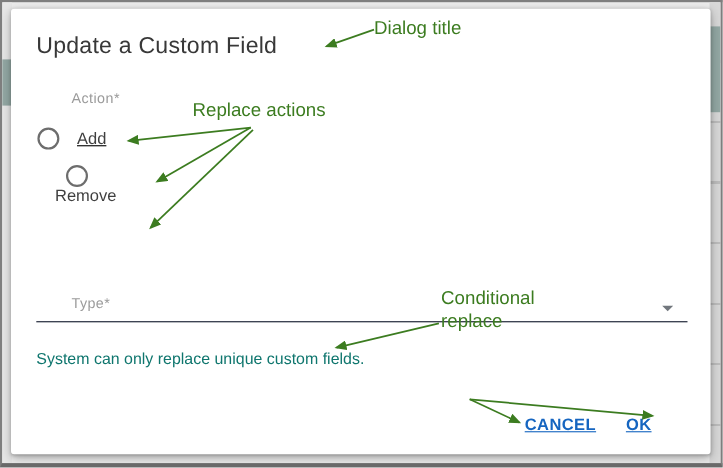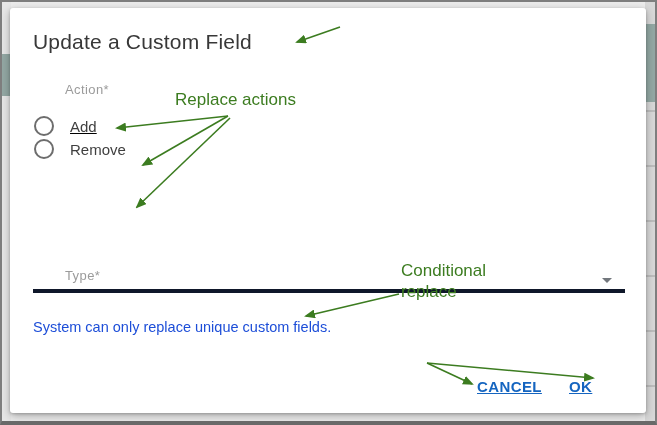--- a/index.html
+++ b/index.html
@@ -23,47 +23,47 @@
     box-shadow:0 3px 10px rgba(0,0,0,.28),0 1px 3px rgba(0,0,0,.2);
   }
   .dialog-title{
     position:absolute;left:23px;top:22px;margin:0;
     font-size:21px;font-weight:normal;color:#383838;letter-spacing:.2px;
   }
   .field-label{font-size:13px;color:#9b9b9b;letter-spacing:.4px;margin-left:32px;}
   .action-label{position:absolute;left:23px;top:74px;}
   .radio-row{position:absolute;left:24px;height:26px;display:flex;align-items:center;cursor:pointer;}
   .radio-row-0{top:105px;text-decoration:underline;}
-  .radio-row-1{top:128px;}
+  .radio-row-1{top:142px;flex-direction:column;}
   .radio-row-2{top:185px;}
   .radio-outer{
     position:relative;width:16px;height:16px;border:2px solid #6d6d6d;border-radius:50%;
     flex:0 0 auto;background:#fff;
   }
   .radio-row.selected .radio-outer{border-color:var(--accent,#00a793);}
   .radio-row.selected .radio-outer::after{
     content:"";position:absolute;left:3px;top:3px;width:10px;height:10px;border-radius:50%;
     background:var(--accent,#00a793);
   }
   .radio-halo{
     position:absolute;left:-11px;top:-11px;width:42px;height:42px;border-radius:50%;
     background:var(--halo,#cdeee8);z-index:-1;
   }
   .radio-label{margin-left:16px;font-size:15px;color:#3f3f3f;}
   .type-field{
     position:absolute;left:23px;top:252px;width:592px;height:33px;
-    border-bottom:4px solid #0f172a;cursor:pointer;box-sizing:border-box;
+    border-bottom:1px solid #0f172a;cursor:pointer;box-sizing:border-box;
   }
   .type-field .field-label{position:absolute;left:0;top:8px;}
   .caret{
     position:absolute;right:13px;top:18px;width:0;height:0;
     border-left:5.5px solid transparent;border-right:5.5px solid transparent;
     border-top:5px solid #72777d;
   }
-  .warning-text{position:absolute;left:23px;top:311px;font-size:14.5px;color:#1d4ed8;}
+  .warning-text{position:absolute;left:23px;top:311px;font-size:14.5px;color:#0f766e;}
   .cmd-btn{
     position:absolute;top:370px;background:none;border:none;padding:0;cursor:pointer;
     font-family:inherit;font-size:15px;font-weight:bold;color:var(--blue,#1565c0);letter-spacing:.4px;text-decoration:underline;
   }
   .btn-cancel{left:467px;}
   .btn-ok{left:559px;}
   
   .annot{position:absolute;color:var(--green,#3c7c20);font-size:17px;z-index:6;pointer-events:none;}
   .annot-dialog-title{left:338px;top:14px;}
   .annot-update-actions{left:173px;top:88px;}
@@ -104,20 +104,21 @@
       <span class="field-label">Type*</span>
       <span class="caret"></span>
     </div>
 
     <div class="warning-text">System can only replace unique custom fields.</div>
 
     <button class="cmd-btn btn-cancel">CANCEL</button>
     <button class="cmd-btn btn-ok">OK</button>
   </div>
 
+  <div class="annot annot-dialog-title">Dialog title</div>
   <div class="annot annot-update-actions">Replace actions</div>
   <div class="annot annot-conditional">Conditional replace</div>
 
   <svg class="arrow-layer" viewBox="0 0 657 425">
     <defs>
       <marker id="ah" markerUnits="userSpaceOnUse" markerWidth="11" markerHeight="9" refX="9" refY="4.5" orient="auto">
         <path d="M0,0 L11,4.5 L0,9 z" fill="#3c7c20"></path>
       </marker>
     </defs>
     <g stroke="#3c7c20" stroke-width="1.6" fill="none">

